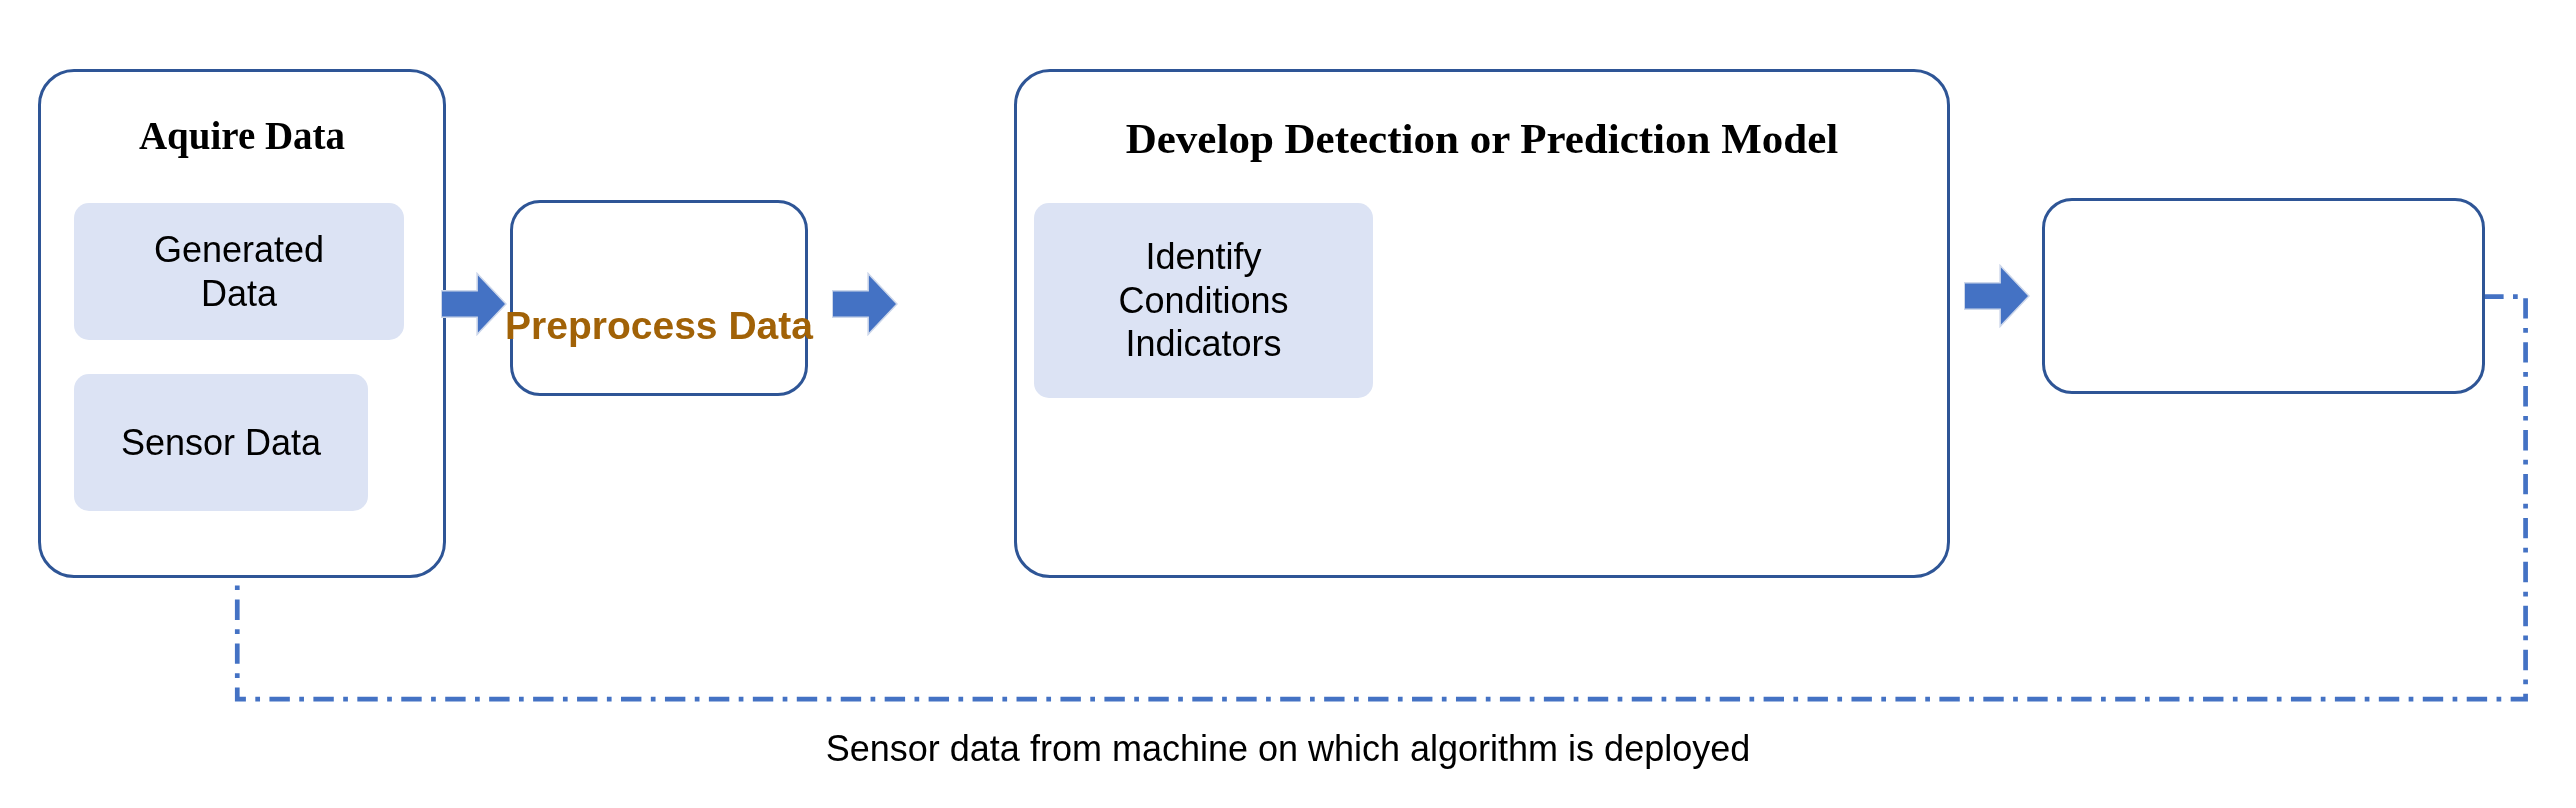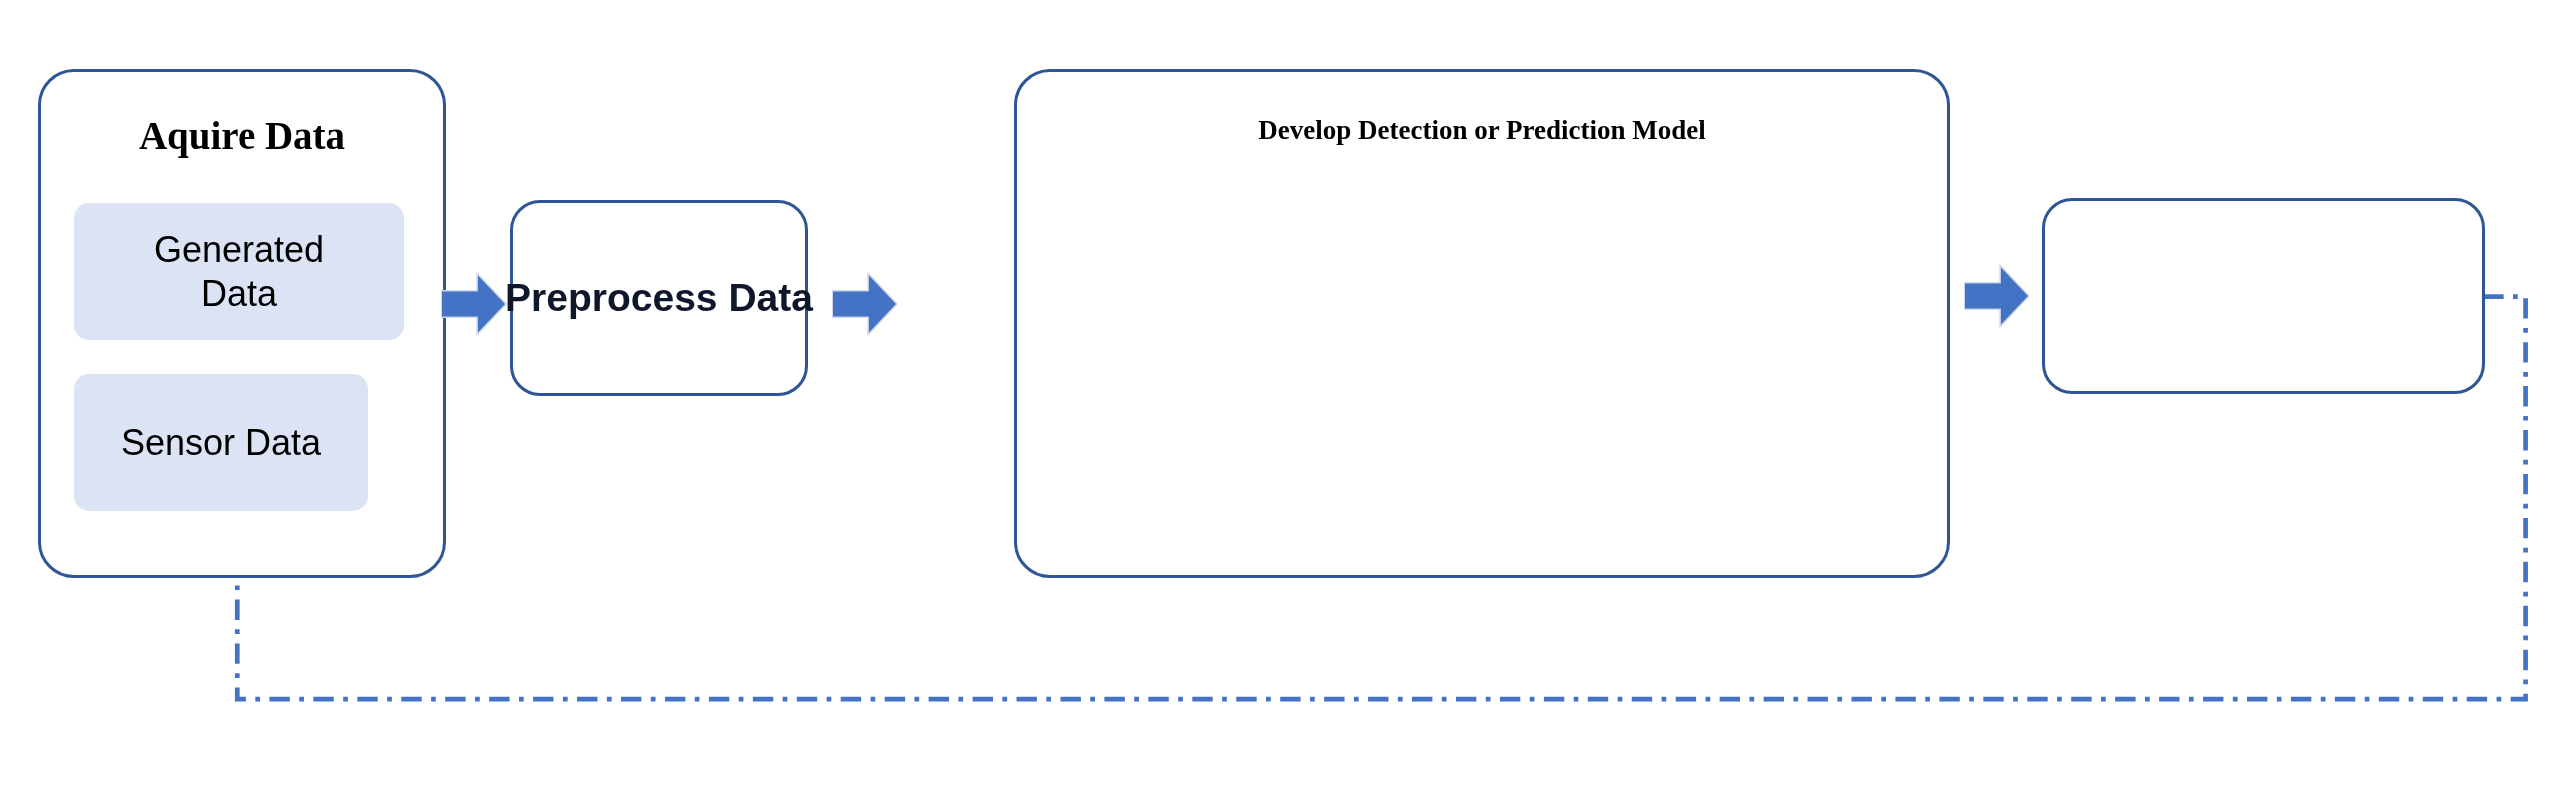--- a/index.html
+++ b/index.html
@@ -64,22 +64,23 @@
     white-space: pre-line;
   }
   .box-label-center {
     position: absolute;
     z-index: 5;
     display: flex;
     align-items: center;
     justify-content: center;
     text-align: center;
     font-weight: bold;
-    color: #0f172a;
+    color: #a16207;
     white-space: nowrap;
+    margin-top: 28px;
   }
   .caption {
     position: absolute;
     z-index: 6;
     color: #000000;
     font-size: 36px;
     white-space: nowrap;
     text-align: center;
   }
   
@@ -134,22 +135,27 @@
   <div class="box-label-center" style="left:510px; top:200px; width:298px; height:196px; font-size:39px;">Preprocess Data</div>
 
   <div class="block-arrow" style="left:832px; top:272px; width:66px; height:64px;">
     <svg width="66" height="64" viewBox="0 0 84 82">
       <polygon points="0,24 46,24 46,2 83,41 46,80 46,58 0,58" fill="#4472C4" stroke="#CDD7EA" stroke-width="2"></polygon>
     </svg>
   </div>
 
   <div class="outline-box" style="left:1014px; top:69px; width:936px; height:509px;"></div>
 
-  <div class="box-title" style="left:1014px; top:116px; width:936px; font-size:27px;">Develop Detection or Prediction Model</div>
+  <div class="box-title" style="left:1014px; top:116px; width:936px; font-size:43px;">Develop Detection or Prediction Model</div>
 
+  <div class="fill-box" style="left:1034px; top:203px; width:339px; height:195px;">
+    <span class="sub-label">Identify
+Conditions
+Indicators</span>
+  </div>
 
 
   <svg class="dash-svg" style="left:1162px; top:389px; width:659px; height:149px;" viewBox="0 0 840 190" width="659" height="149">
     <path d="M 725 10 L 725 160 L 40 160 L 40 38"></path>
     <polygon class="arrowhead" points="40,8 24,44 56,44"></polygon>
   </svg>
 
   <div class="block-arrow" style="left:1964px; top:264px; width:66px; height:64px;">
     <svg width="66" height="64" viewBox="0 0 84 82">
       <polygon points="0,24 46,24 46,2 83,41 46,80 46,58 0,58" fill="#4472C4" stroke="#CDD7EA" stroke-width="2"></polygon>
@@ -157,15 +163,16 @@
   </div>
 
   <div class="outline-box small" style="left:2042px; top:198px; width:443px; height:196px;"></div>
 
 
   <svg class="dash-svg" style="left:220px; top:283px; width:2315px; height:440px;" viewBox="0 0 2950 560" width="2315" height="440">
     <path d="M 2884 17 L 2938 17 L 2938 530 L 22 530 L 22 300"></path>
     <polygon class="arrowhead" points="22,272 4,310 40,310"></polygon>
   </svg>
 
+  <div class="caption" style="left:0px; top:728px; width:2576px;">Sensor data from machine on which algorithm is deployed</div>
 
 </div>
 
 
 </body></html>

